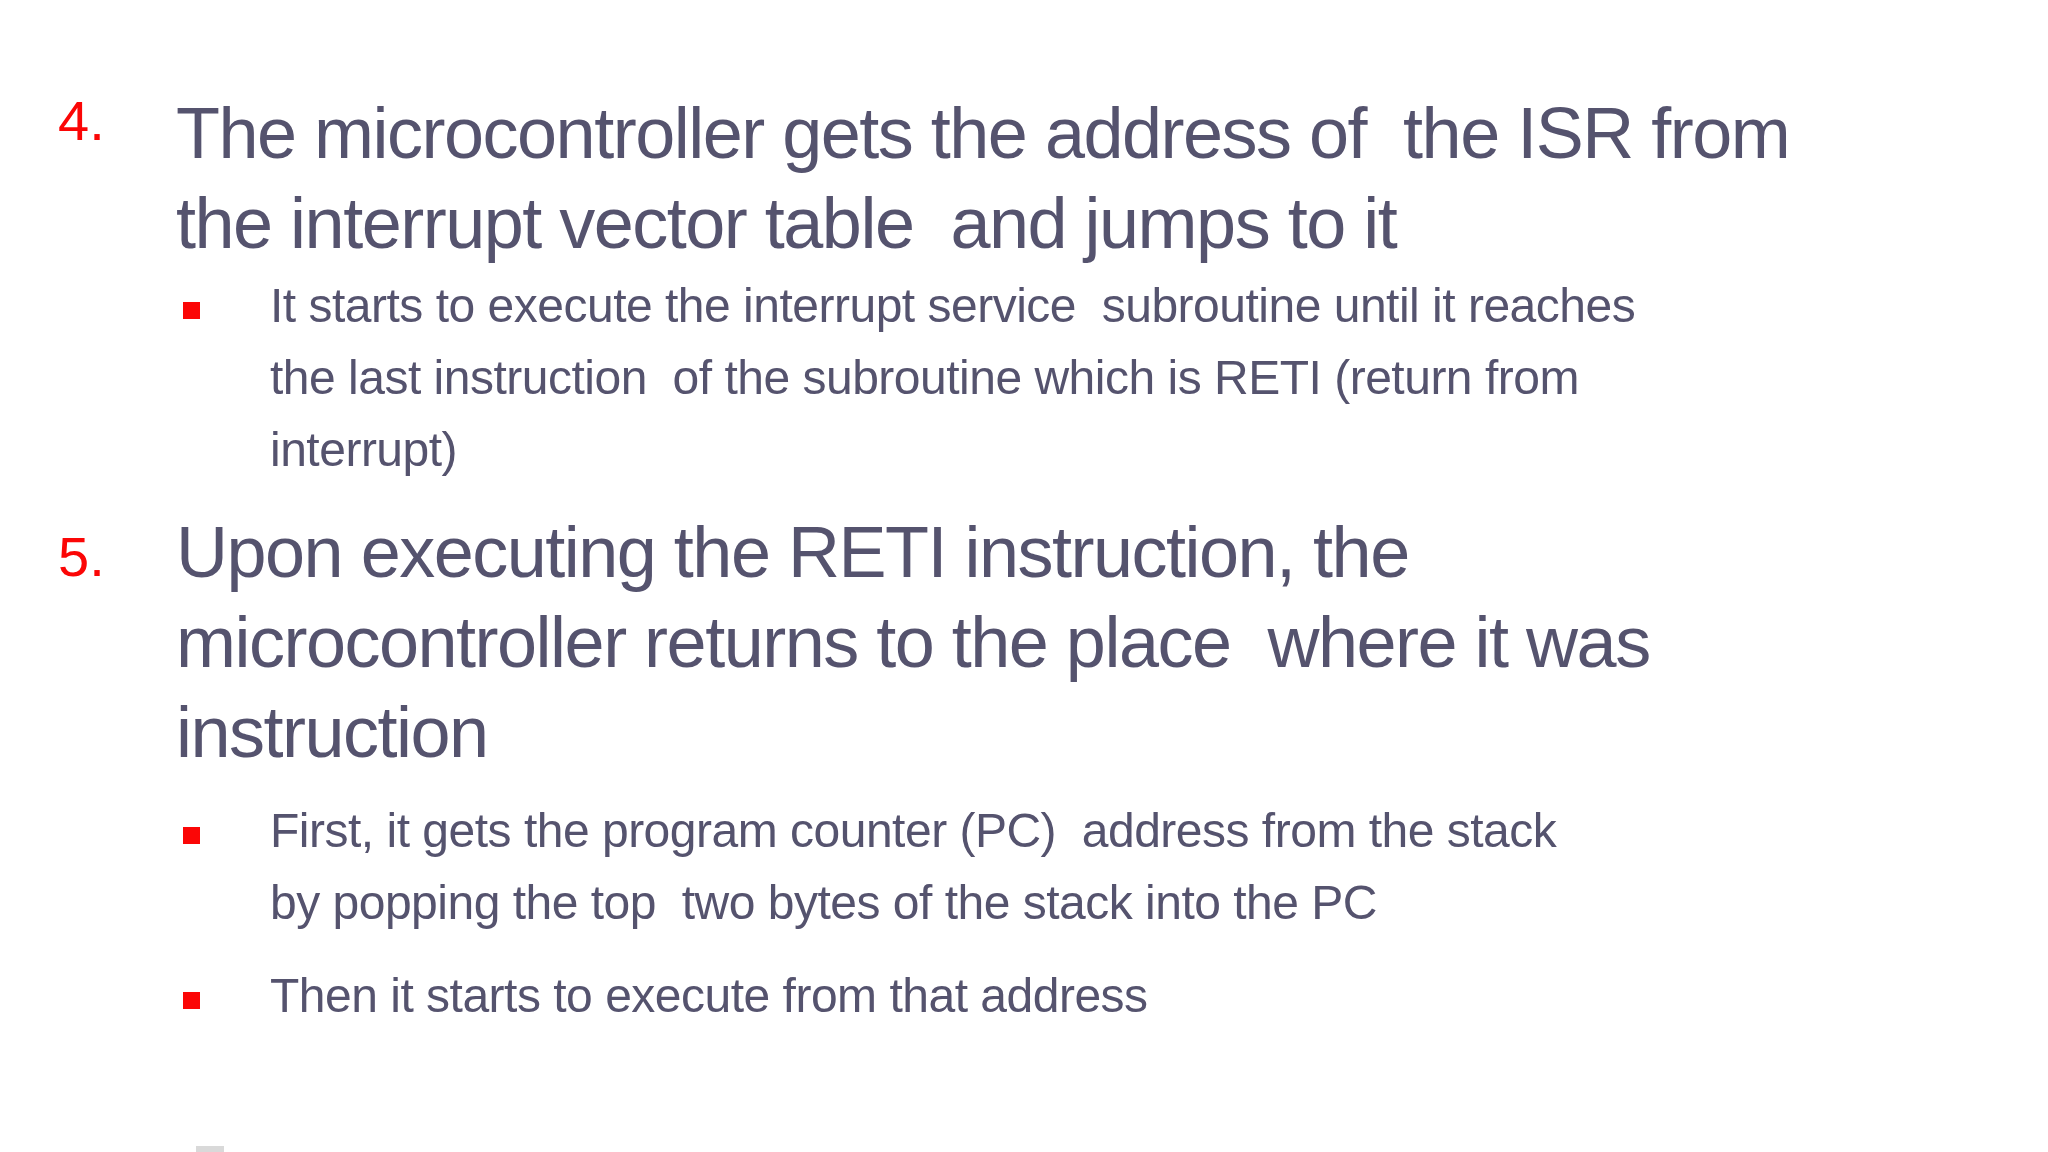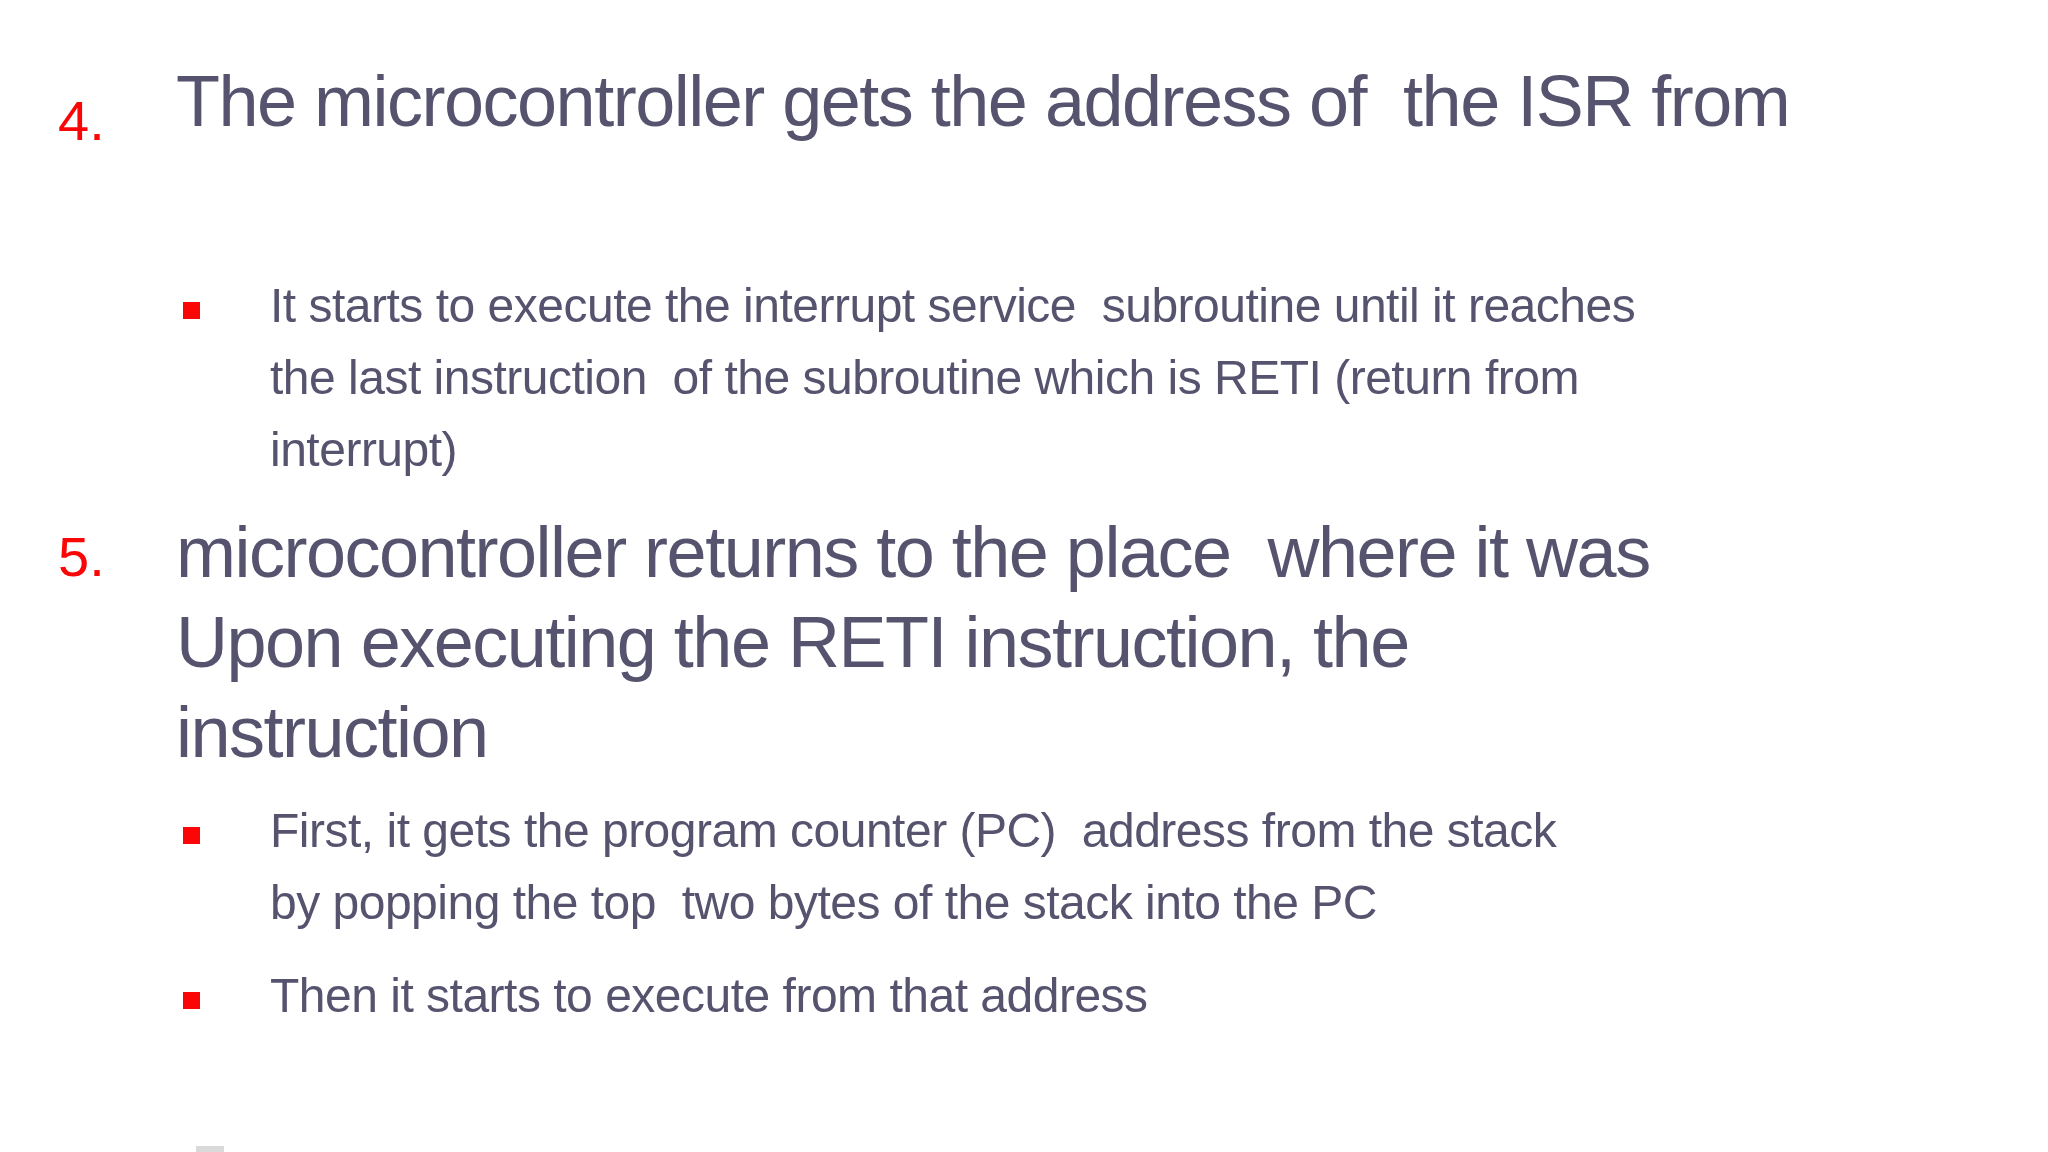--- a/index.html
+++ b/index.html
@@ -53,54 +53,55 @@
     position: absolute;
     left: 196px;
     top: 1146px;
     width: 28px;
     height: 6px;
     background: #d9d9d9;
   }
 
   
   #num4  { left: 58px;  top: 76px;  }
-  #body4 { left: 176px; top: 56px;  width: 1840px; }
+  #body4 { left: 176px; top: 88px;  width: 1840px; }
   #sub4a-sq { left: 183px; top: 302px; }
   #sub4a { left: 270px; top: 270px; width: 1790px; }
 
   #num5  { left: 58px;  top: 512px; }
   #body5 { left: 176px; top: 507px; width: 1840px; }
   #sub5a-sq { left: 183px; top: 827px; }
   #sub5a { left: 270px; top: 795px; width: 1790px; }
   #sub5b-sq { left: 183px; top: 992px; }
   #sub5b { left: 270px; top: 960px; width: 1790px; }
 </style>
 </head>
 <body style="background: rgb(255, 255, 255);">
 
 <div class="slide" style="color: rgb(85, 83, 110);">
 
   <div id="num4" class="abs item-number red line" style="color: rgb(251, 6, 6);">4.</div>
 
   <div id="body4" class="abs main-text">
     <div class="line">The microcontroller gets the address of  the ISR from</div>
+    <div class="line">the interrupt vector table  and jumps to it</div>
   </div>
 
   <div id="sub4a-sq" class="sq" style="background: rgb(251, 6, 6);"></div>
   <div id="sub4a" class="abs sub-text">
     <div class="line">It starts to execute the interrupt service  subroutine until it reaches</div>
     <div class="line">the last instruction  of the subroutine which is RETI (return from</div>
     <div class="line">interrupt)</div>
   </div>
 
   <div id="num5" class="abs item-number red line" style="color: rgb(251, 6, 6);">5.</div>
 
   <div id="body5" class="abs main-text">
+    <div class="line">Upon executing the RETI instruction, the</div>
     <div class="line">microcontroller returns to the place  where it was</div>
-    <div class="line">Upon executing the RETI instruction, the</div>
     <div class="line">instruction</div>
   </div>
 
   <div id="sub5a-sq" class="sq" style="background: rgb(251, 6, 6);"></div>
   <div id="sub5a" class="abs sub-text">
     <div class="line">First, it gets the program counter (PC)  address from the stack</div>
     <div class="line">by popping the top  two bytes of the stack into the PC</div>
   </div>
 
   <div id="sub5b-sq" class="sq" style="background: rgb(251, 6, 6);"></div>

